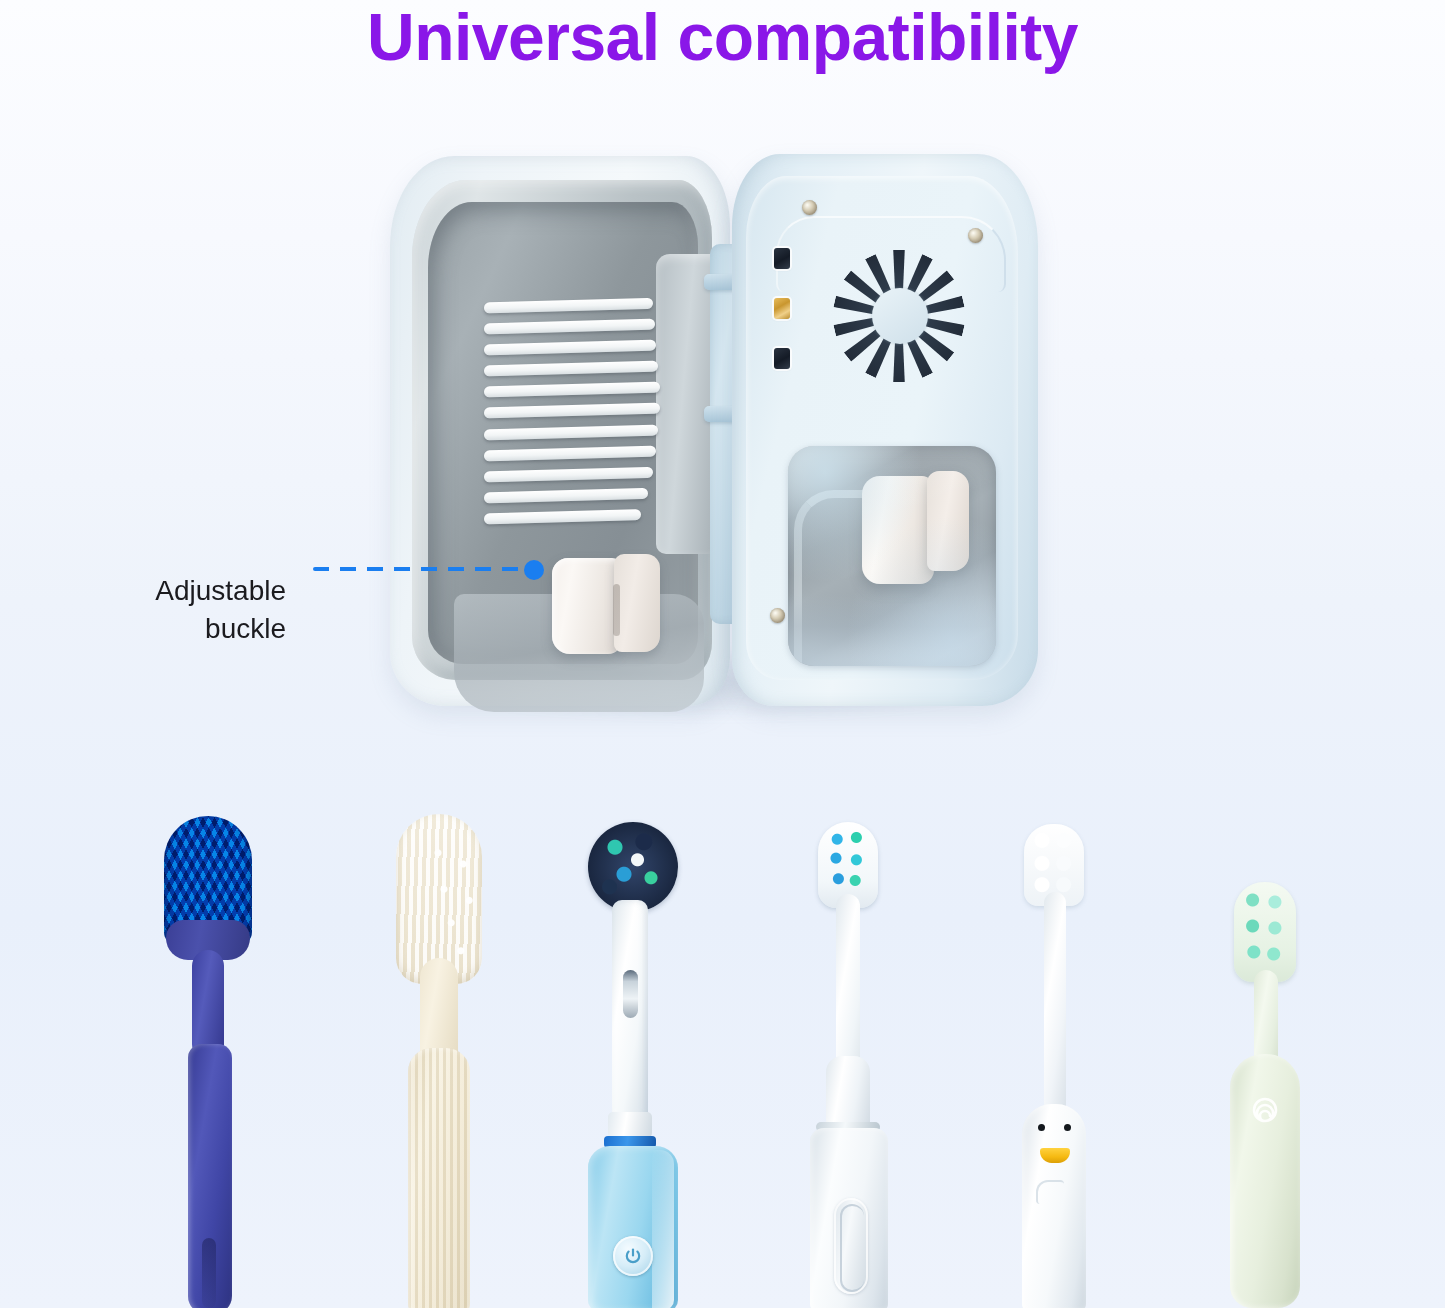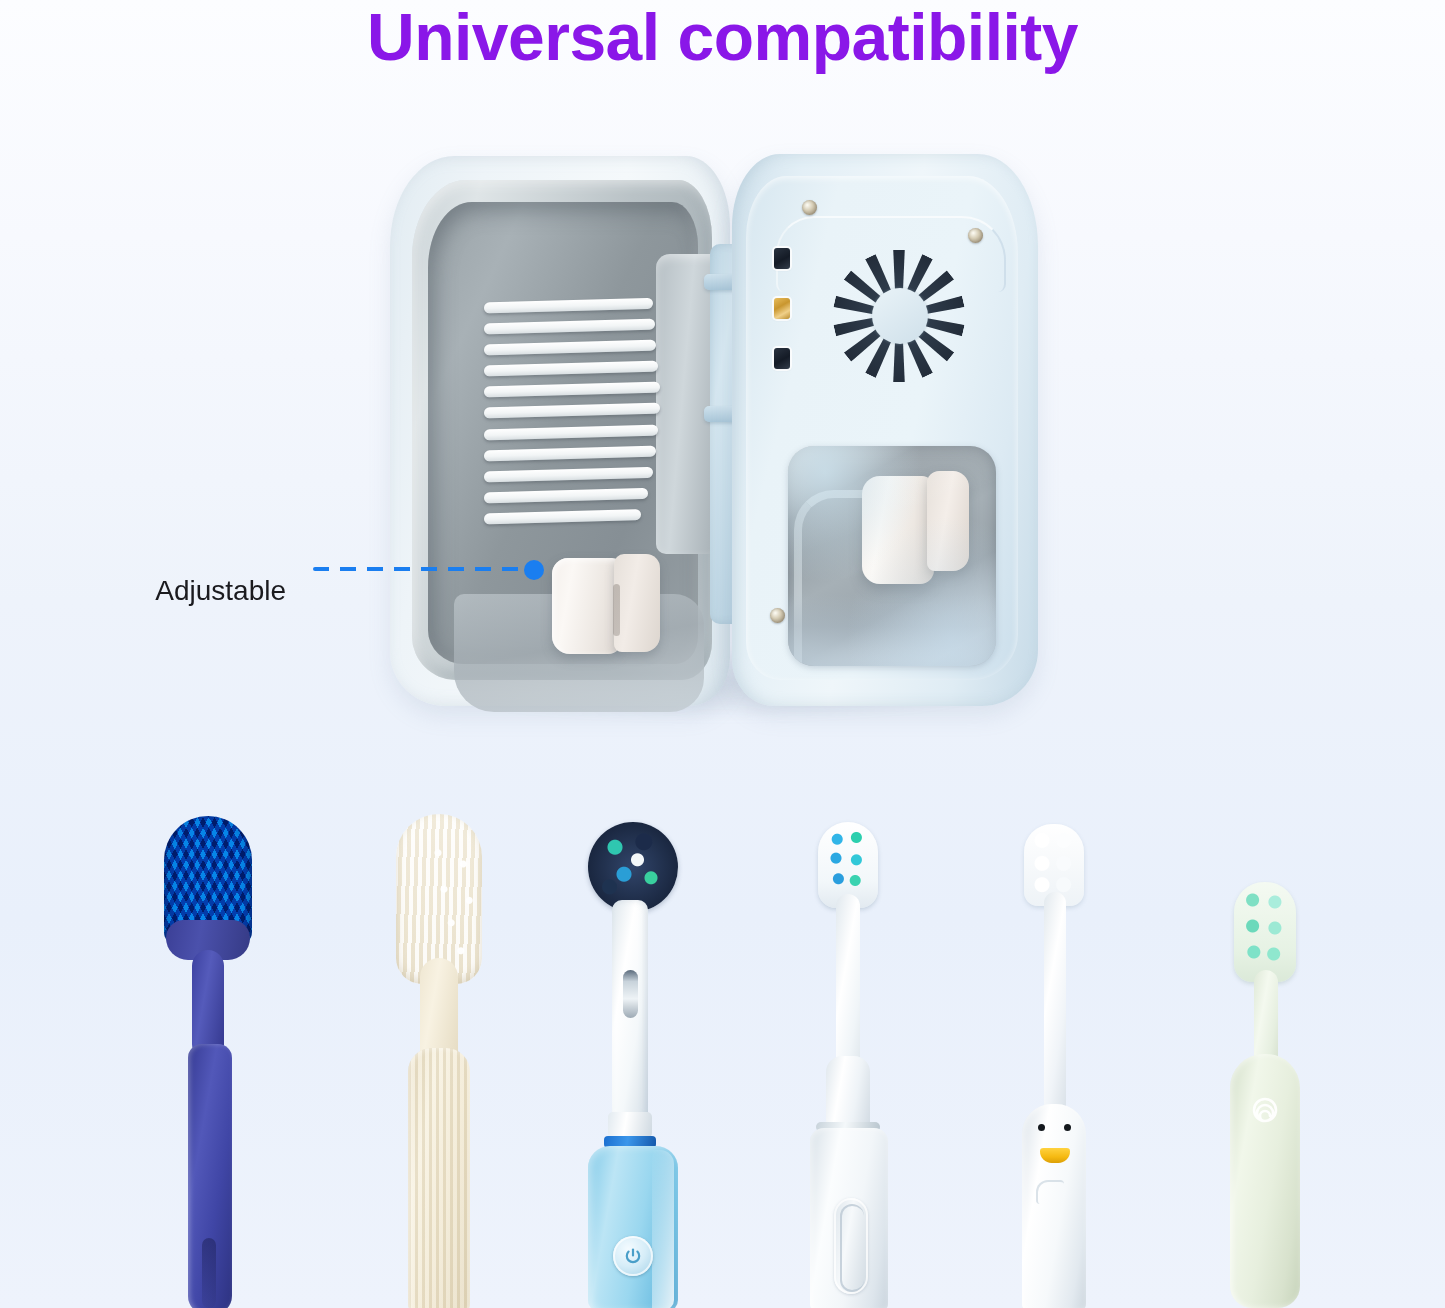--- a/index.html
+++ b/index.html
@@ -537,20 +537,21 @@
           <div id="mirror-buckle-a"></div>
           <div id="mirror-buckle-b"></div>
           <div id="mirror-glass"></div>
         </div>
       </div>
     </div>
   </div>
 
   <div id="callout-label">
     <div>Adjustable</div>
+    <div>buckle</div>
   </div>
   <div id="leader"></div>
   <div id="leader-dot"></div>
 
   <div class="brush" id="brush1">
     <div id="b1-head"></div>
     <div id="b1-headplate"></div>
     <div id="b1-neck"></div>
     <div id="b1-handle"></div>
     <div id="b1-groove"></div>

